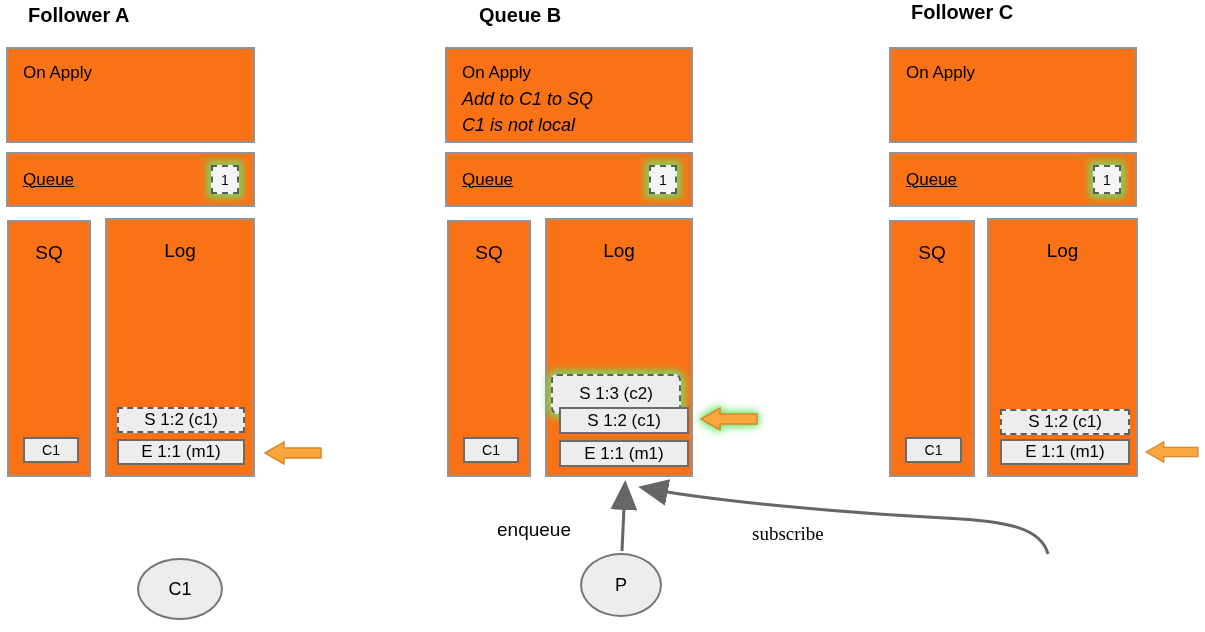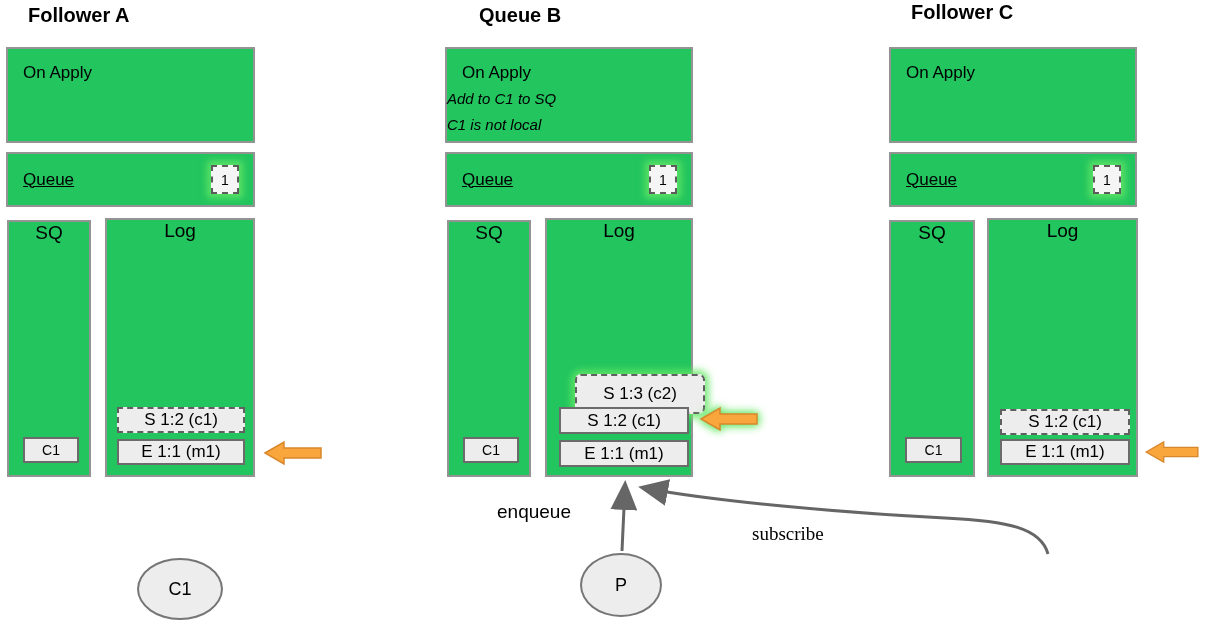--- a/index.html
+++ b/index.html
@@ -3,34 +3,34 @@
 <meta charset="utf-8">
 <style>
   html, body { margin: 0; padding: 0; background: #ffffff; }
   body { font-family: "Liberation Sans", sans-serif; color: #000; }
   #canvas { position: relative; width: 1205px; height: 632px; background: #fff; overflow: hidden; }
 
   .node-title { position: absolute; font-size: 20px; font-weight: bold; white-space: nowrap; }
 
   .box {
     position: absolute; box-sizing: border-box;
-    background: #22c55e; border: 2px solid #949494;
+    background: #f97316; border: 2px solid #949494;
   }
   .onapply-text { padding: 11px 10px 0 15px; font-size: 17px; line-height: 26px; }
-  .note-line { font-style: italic; font-size: 15px; line-height: 26px; }
+  .note-line { font-style: italic; font-size: 18px; line-height: 26px; padding-left: 15px; }
 
   .queue-label { position: absolute; left: 15px; top: 50%; transform: translateY(-50%); font-size: 17px; text-decoration: underline; }
   .badge {
     position: absolute; top: 11px; right: 14px; width: 28px; height: 29px;
     box-sizing: border-box; background: #f5f5f5; border: 2px dashed #5c5c5c;
     display: flex; align-items: center; justify-content: center; font-size: 14px;
     box-shadow: 0 0 7px 4px rgba(102, 232, 102, 0.85);
   }
 
-  .store-label { text-align: center; margin-top: 0; font-size: 19px; }
+  .store-label { text-align: center; margin-top: 20px; font-size: 19px; }
 
   .entry {
     position: absolute; box-sizing: border-box;
     background: #ededed; border: 2px solid #6b6b6b;
     display: flex; align-items: center; justify-content: center;
     font-size: 17px; white-space: nowrap;
   }
   .entry.dashed { border-style: dashed; border-color: #606060; }
   .entry.glow { box-shadow: 0 0 7px 4px rgba(102, 232, 102, 0.85); }
 
@@ -97,21 +97,21 @@
     <div class="badge">1</div>
   </div>
 
   <div class="box" style="left:447px; top:220px; width:84px; height:257px;">
     <div class="store-label">SQ</div>
     <div class="sq-item" style="left:14px; top:215px; width:56px; height:26px;">C1</div>
   </div>
 
   <div class="box" style="left:545px; top:218px; width:148px; height:259px;">
     <div class="store-label">Log</div>
-    <div class="entry dashed glow" style="left:28px; top:154px; width:130px; height:40px;border-radius:6px;">S 1:3 (c2)</div>
+    <div class="entry dashed glow" style="left:4px; top:154px; width:130px; height:40px;border-radius:6px;">S 1:3 (c2)</div>
     <div class="entry" style="left:12px; top:187px; width:130px; height:27px;">S 1:2 (c1)</div>
     <div class="entry" style="left:12px; top:220px; width:130px; height:27px;">E 1:1 (m1)</div>
   </div>
 
   <svg class="block-arrow glow" style="left:699px; top:406px;" width="60" height="26" viewBox="0 0 60 26">
     <polygon points="2,13 21,2 21,8 58,8 58,18 21,18 21,24" fill="#f9a63c" stroke="#d8882c" stroke-width="1.5"></polygon>
   </svg>
 
   <div class="node-title" style="left:911px; top:1px;">Follower C</div>
 
@@ -142,19 +142,19 @@
   <svg id="connectors" width="1205" height="632" viewBox="0 0 1205 632">
     <defs>
       <marker id="ah" markerWidth="10" markerHeight="9" refX="8" refY="4.5" orient="auto">
         <path d="M0,0 L10,4.5 L0,9 z" fill="#666"></path>
       </marker>
     </defs>
     <path d="M 622 551 L 625 486" stroke="#666" stroke-width="3" fill="none" marker-end="url(#ah)"></path>
     <path d="M 1048 554 C 1041 528 1008 521 945 518 C 845 513 712 501 644 488" stroke="#666" stroke-width="3" fill="none" marker-end="url(#ah)"></path>
   </svg>
 
-  <div class="edge-label" style="left:497px; top:501px;text-align:center;">enqueue</div>
+  <div class="edge-label" style="left:497px; top:519px;text-align:center;">enqueue</div>
   <div class="edge-label" style="left:752px; top:523px;font-family:Liberation Serif, serif;">subscribe</div>
 
   <div class="actor" style="left:137px; top:558px; width:86px; height:62px;">C1</div>
   <div class="actor" style="left:580px; top:553px; width:82px; height:64px;">P</div>
 
 </div>
 
 </body></html>

